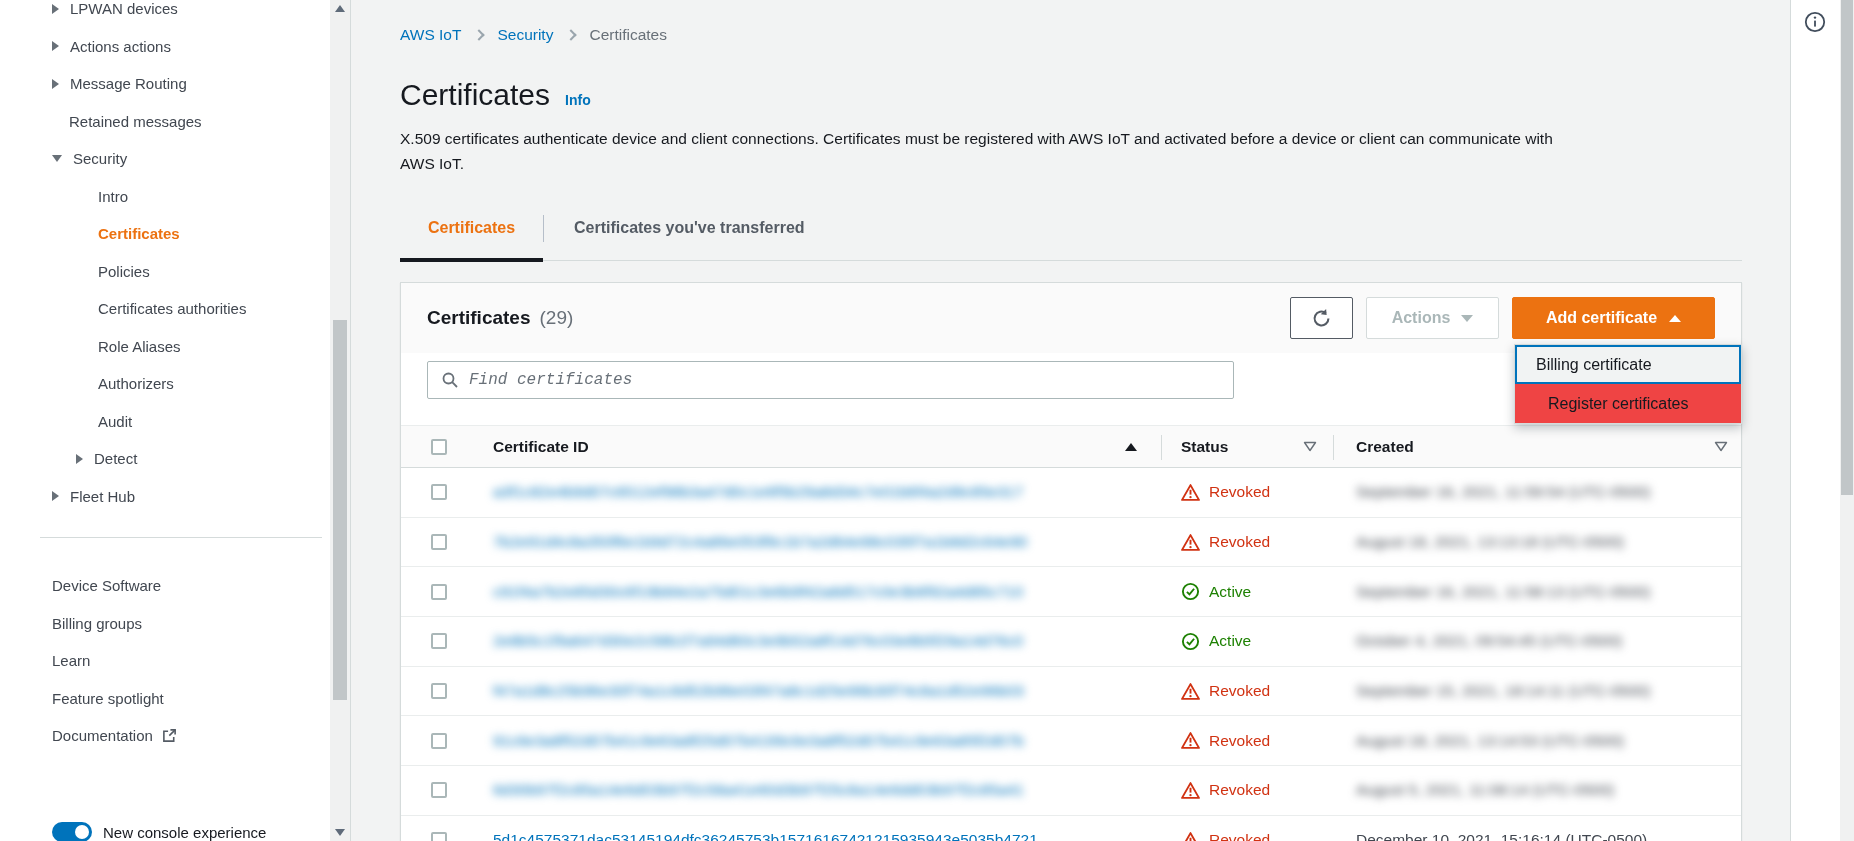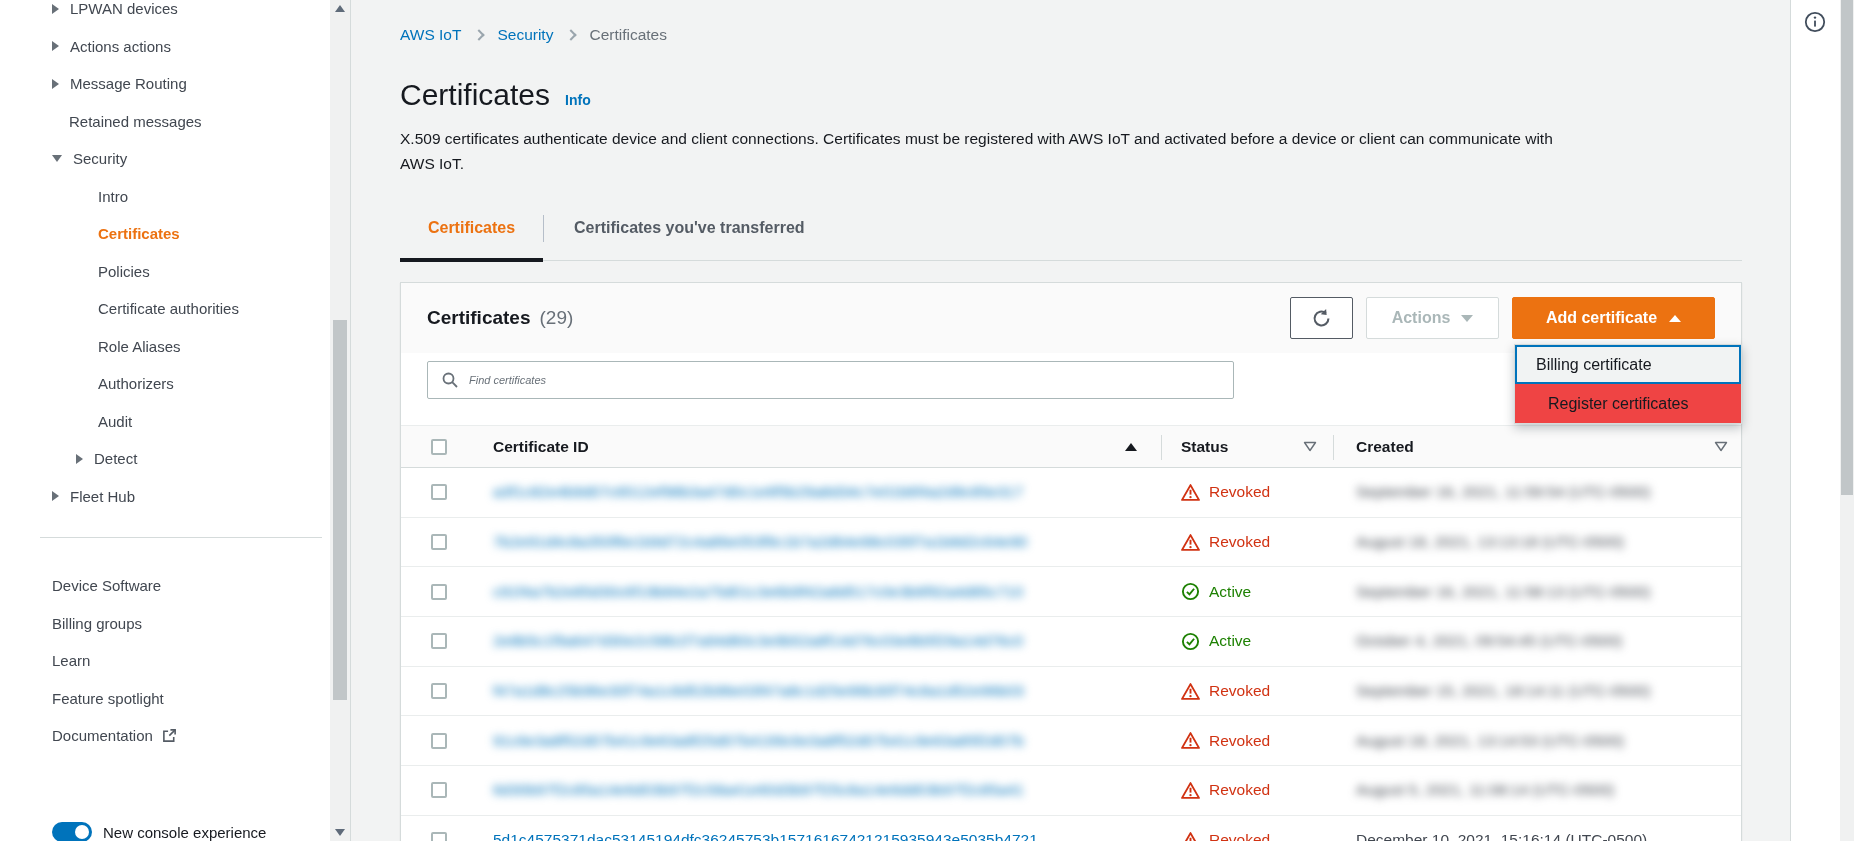--- a/index.html
+++ b/index.html
@@ -74,21 +74,21 @@
   .btn-add { width:203px; border:1px solid #ec7211; background:#ec7211; color:#fff; gap:12px; }
   .caret-down { width:0; height:0; border-left:6px solid transparent; border-right:6px solid transparent; border-top:7px solid #aab7b8; }
   .caret-up-w { width:0; height:0; border-left:6px solid transparent; border-right:6px solid transparent; border-bottom:7px solid #fff; }
 
   .dropdown { position:absolute; left:1113px; top:61px; width:228px; background:#fff; border:1px solid #d5dbdb; box-shadow:0 4px 10px rgba(0,28,36,.25); z-index:6; }
   .dd-item { height:39px; display:flex; align-items:center; padding:0 33px; font-size:16px; color:#16191f; cursor:pointer; background:#ef4444; }
   .dd-item.focused { border:2px solid #0073bb; background:#f1f3f3; padding:0 19px; }
 
   .search-row { padding:8px 26px 0; }
   .search-box { width:807px; height:38px; border:1px solid #aab7b8; border-radius:2px; background:#fff; display:flex; align-items:center; padding:0 13px; gap:10px; }
-  .search-box input { border:none; outline:none; flex:1; font-size:11px; font-family:Liberation Sans, sans-serif; color:#16191f; background:transparent; }
+  .search-box input { border:none; outline:none; flex:1; font-size:16px; font-family:Liberation Mono, monospace; color:#16191f; background:transparent; }
   .search-box input::placeholder { color:#687078; font-style:italic; }
 
   .table { margin-top:26px; }
   .thead { position:relative; display:flex; align-items:center; height:43px; background:#fafafa; border-top:1px solid #eaeded; border-bottom:1px solid #d5dbdb; font-weight:bold; font-size:15.5px; color:#16191f; }
   .col-sep { position:absolute; top:9px; width:1px; height:25px; background:#d5dbdb; }
   .col-sep.s1 { left:760px; } .col-sep.s2 { left:932px; }
   .c1 { width:73px; padding-left:30px; flex:none; display:flex; align-items:center; }
   .c2 { width:687px; padding-left:19px; flex:none; display:flex; align-items:center;gap:24px; }
   .c3 { width:172px; padding-left:20px; flex:none; display:flex; align-items:center; gap:9px; }
   .c4 { flex:1; padding-left:23px; display:flex; align-items:center; }
@@ -138,21 +138,21 @@
       <li class="nav-item l2">
           <span>Intro</span>
         </li>
       <li class="nav-item l2 active">
           <span>Certificates</span>
         </li>
       <li class="nav-item l2">
           <span>Policies</span>
         </li>
       <li class="nav-item l2">
-          <span>Certificate authorities</span>
+          <span>Certificates authorities</span>
         </li>
       <li class="nav-item l2">
           <span>Role Aliases</span>
         </li>
       <li class="nav-item l2">
           <span>Authorizers</span>
         </li>
       <li class="nav-item l2">
           <span>Audit</span>
         </li>

